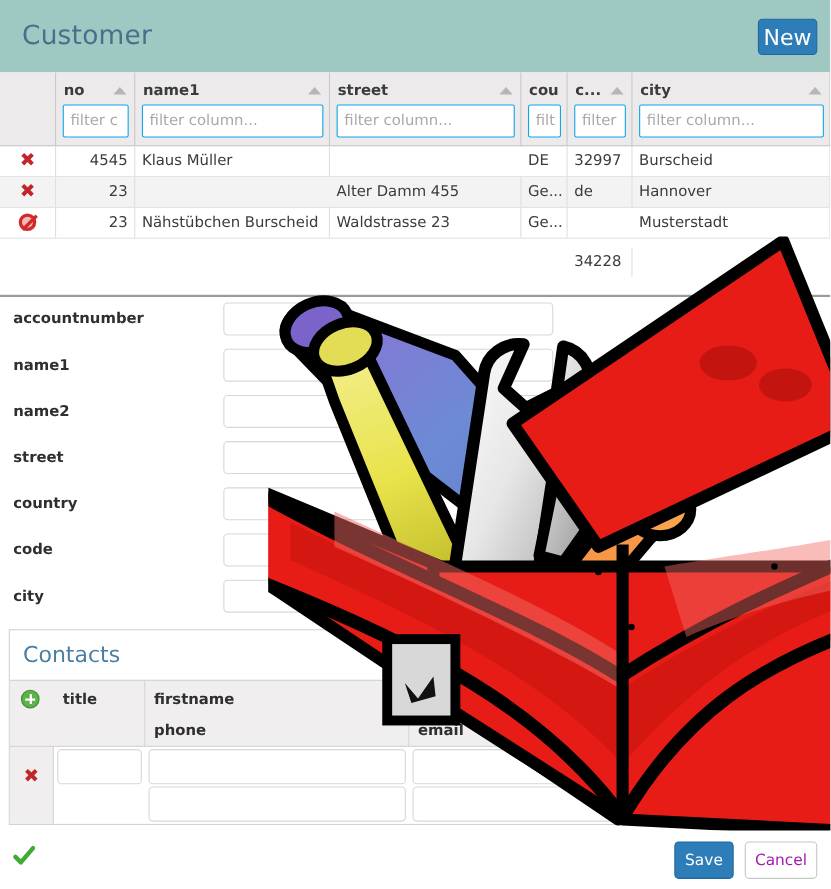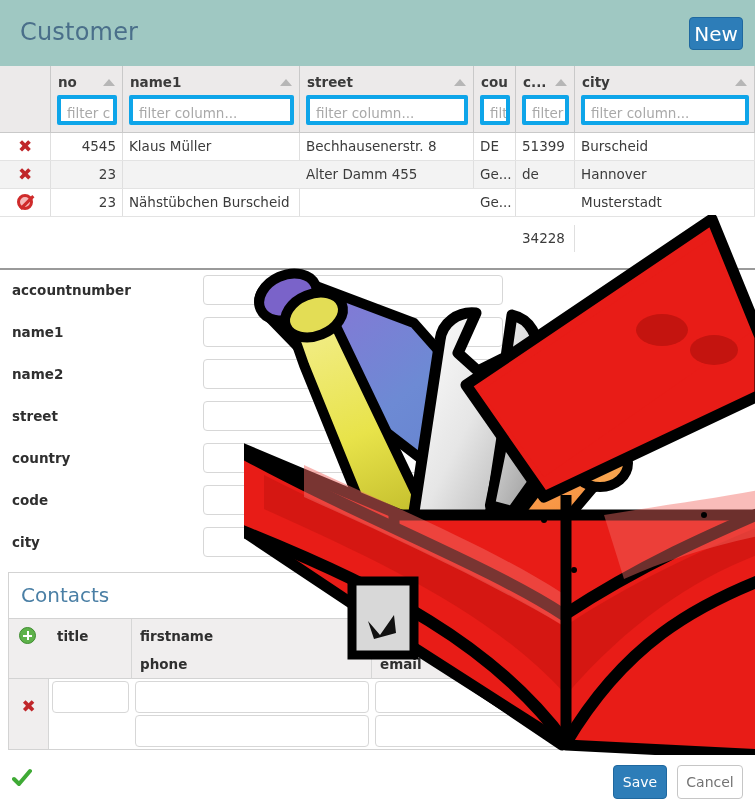--- a/index.html
+++ b/index.html
@@ -57,21 +57,21 @@
   }
   .hcell .sortarrow{
     position:absolute;right:7px;top:13px;
     width:0;height:0;
     border-left:6px solid transparent;
     border-right:6px solid transparent;
     border-bottom:7px solid #b6b6b6;
   }
   .hcell .fbox{
     position:absolute;left:6px;top:29px;height:30px;
-    background:#fff;border:4px solid #0ea5e9;border-radius:2px;
+    background:#fff;border:1px solid #0ea5e9;border-radius:2px;
     box-sizing:border-box;overflow:hidden;
   }
   .hcell .fbox span{
     position:absolute;left:6px;top:6px;
     color:#a9a9a9;font-size:13.5px;white-space:nowrap;
   }
 
   .grow{
     position:absolute;left:0;width:755px;height:28px;
     border-bottom:1px solid #e3e3e3;
@@ -186,21 +186,21 @@
   }
   .btn-save{
     position:absolute;left:613px;top:9px;width:54px;height:34px;
     background:#2d7db8;border:1px solid #1f689f;border-radius:4px;
     color:#fff;font-size:14px;display:flex;align-items:center;justify-content:center;
     cursor:pointer;box-sizing:border-box;
   }
   .btn-cancel{
     position:absolute;left:677px;top:9px;width:66px;height:34px;
     background:#fff;border:1px solid #c6c6c6;border-radius:4px;
-    color:#737373;font-size:14px;display:flex;align-items:center;justify-content:center;
+    color:#a21caf;font-size:14px;display:flex;align-items:center;justify-content:center;
     cursor:pointer;box-sizing:border-box;
   }
 
   
   .toolbox{
     position:absolute;left:244px;top:215px;width:520px;height:540px;
     pointer-events:none;
   }
 </style>
 </head>
@@ -256,37 +256,37 @@
           <div class="fbox" style="width: 168px;">
             <span>filter column...</span>
           </div>
         </div>
       </div>
     <div id="gridBody">
         <div class="grow" style="top: 67px;">
           <div class="gcell act" style="left: 0px; width: 51px;"><span class="ico-x">✖</span></div>
           <div class="gcell num" style="left: 51px; width: 72px;">4545</div>
           <div class="gcell" style="left: 123px; width: 177px;">Klaus Müller</div>
-          <div class="gcell" style="left: 300px; width: 174px;">Bechhausenerstr. 8</div>
           <div class="gcell" style="left: 474px; width: 42px;">DE</div>
-          <div class="gcell" style="left: 516px; width: 59px;">51399</div>
+          <div class="gcell" style="left: 516px; width: 59px;">32997</div>
           <div class="gcell" style="left: 575px; width: 180px;">Burscheid</div>
         </div>
         <div class="grow alt" style="top: 95px;">
           <div class="gcell act" style="left: 0px; width: 51px;"><span class="ico-x">✖</span></div>
           <div class="gcell num" style="left: 51px; width: 72px;">23</div>
           <div class="gcell" style="left: 300px; width: 174px;">Alter Damm 455</div>
           <div class="gcell" style="left: 474px; width: 42px;">Ge...</div>
           <div class="gcell" style="left: 516px; width: 59px;">de</div>
           <div class="gcell" style="left: 575px; width: 180px;">Hannover</div>
         </div>
         <div class="grow" style="top: 123px;">
           <div class="gcell act" style="left: 0px; width: 51px;"><span class="ico-ban"></span></div>
           <div class="gcell num" style="left: 51px; width: 72px;">23</div>
           <div class="gcell" style="left: 123px; width: 177px;">Nähstübchen Burscheid</div>
+          <div class="gcell" style="left: 300px; width: 174px;">Waldstrasse 23</div>
           <div class="gcell" style="left: 474px; width: 42px;">Ge...</div>
           <div class="gcell" style="left: 516px; width: 59px; margin-top: 36px;">34228</div>
           <div class="gcell" style="left: 575px; width: 180px;">Musterstadt</div>
         </div>
       </div>
     <div class="grid-footer"></div>
   </div>
 
   <div class="form" id="formRows">
       <div class="frow" style="top: 0px;">

